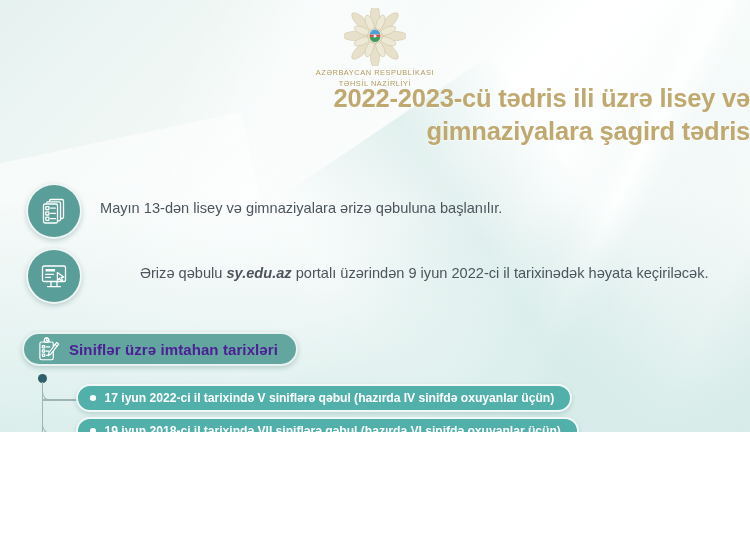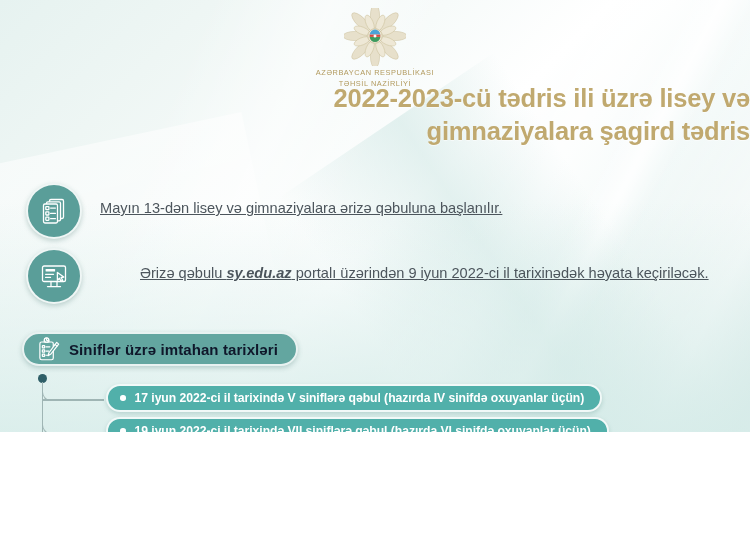--- a/index.html
+++ b/index.html
@@ -127,21 +127,20 @@
     border: 2.5px solid rgba(255,255,255,0.9);
     box-sizing: border-box;
   }
   .info-text {
     margin-left: 18px;
     margin-top: 14px;
     color: #4c555c;
     font-size: 14.6px;
     line-height: 1.62;
     font-family: "Liberation Sans", sans-serif;
-    text-decoration: underline;
   }
   .info-text .em {
     font-style: italic;
     font-weight: bold;
   }
 
   
   .section-pill {
     position: absolute;
     top: 332px; left: 22px;
@@ -150,21 +149,21 @@
     align-items: center;
     padding: 0 18px 0 13px;
     background: #63a6a0;
     border-radius: 18px;
     box-shadow: 0 2px 5px rgba(70,120,115,0.3);
     border: 2px solid rgba(255,255,255,0.85);
     box-sizing: border-box;
   }
   .section-pill .pill-label {
     margin-left: 9px;
-    color: #0f172a;
+    color: #4c1d95;
     font-size: 15px;
     font-weight: bold;
     letter-spacing: 0.1px;
     white-space: nowrap;
     font-family: "Liberation Sans", sans-serif;
   }
 
   
   .timeline {
     position: absolute;
@@ -198,21 +197,21 @@
     position: absolute;
     left: 0; bottom: 0;
     width: 9px; height: 9px;
     border-left: 1.6px solid #9fb5b4;
     border-bottom: 1.6px solid #9fb5b4;
     border-bottom-left-radius: 9px;
     background: transparent;
   }
 
   
-  .schedule { position: absolute; left: 106px; top: 384px; right: 10px; }
+  .schedule { position: absolute; left: 76px; top: 384px; right: 10px; }
   .sched-row {
     display: flex;
     align-items: center;
     height: 28px;
     margin-bottom: 5px;
     background: #51b0aa;
     border-radius: 14px;
     padding-left: 12px;
     padding-right: 16px;
     border: 2.5px solid rgba(255,255,255,0.92);
@@ -357,17 +356,17 @@
     <div class="tl-branch" style="top:124px"></div>
   </div>
 
   <div class="schedule">
     <div class="sched-row">
       <span class="sched-bullet"></span>
       <span class="sched-text">17 iyun 2022-ci il tarixində V siniflərə qəbul (hazırda IV sinifdə oxuyanlar üçün)</span>
     </div>
     <div class="sched-row">
       <span class="sched-bullet"></span>
-      <span class="sched-text">19 iyun 2022-ci il tarixində VII siniflərə qəbul (hazırda VI sinifdə oxuyanlar üçün)</span>
+      <span class="sched-text">19 iyun 2018-ci il tarixində VII siniflərə qəbul (hazırda VI sinifdə oxuyanlar üçün)</span>
     </div>
   </div>
 
 </div>
 
 </body></html>

